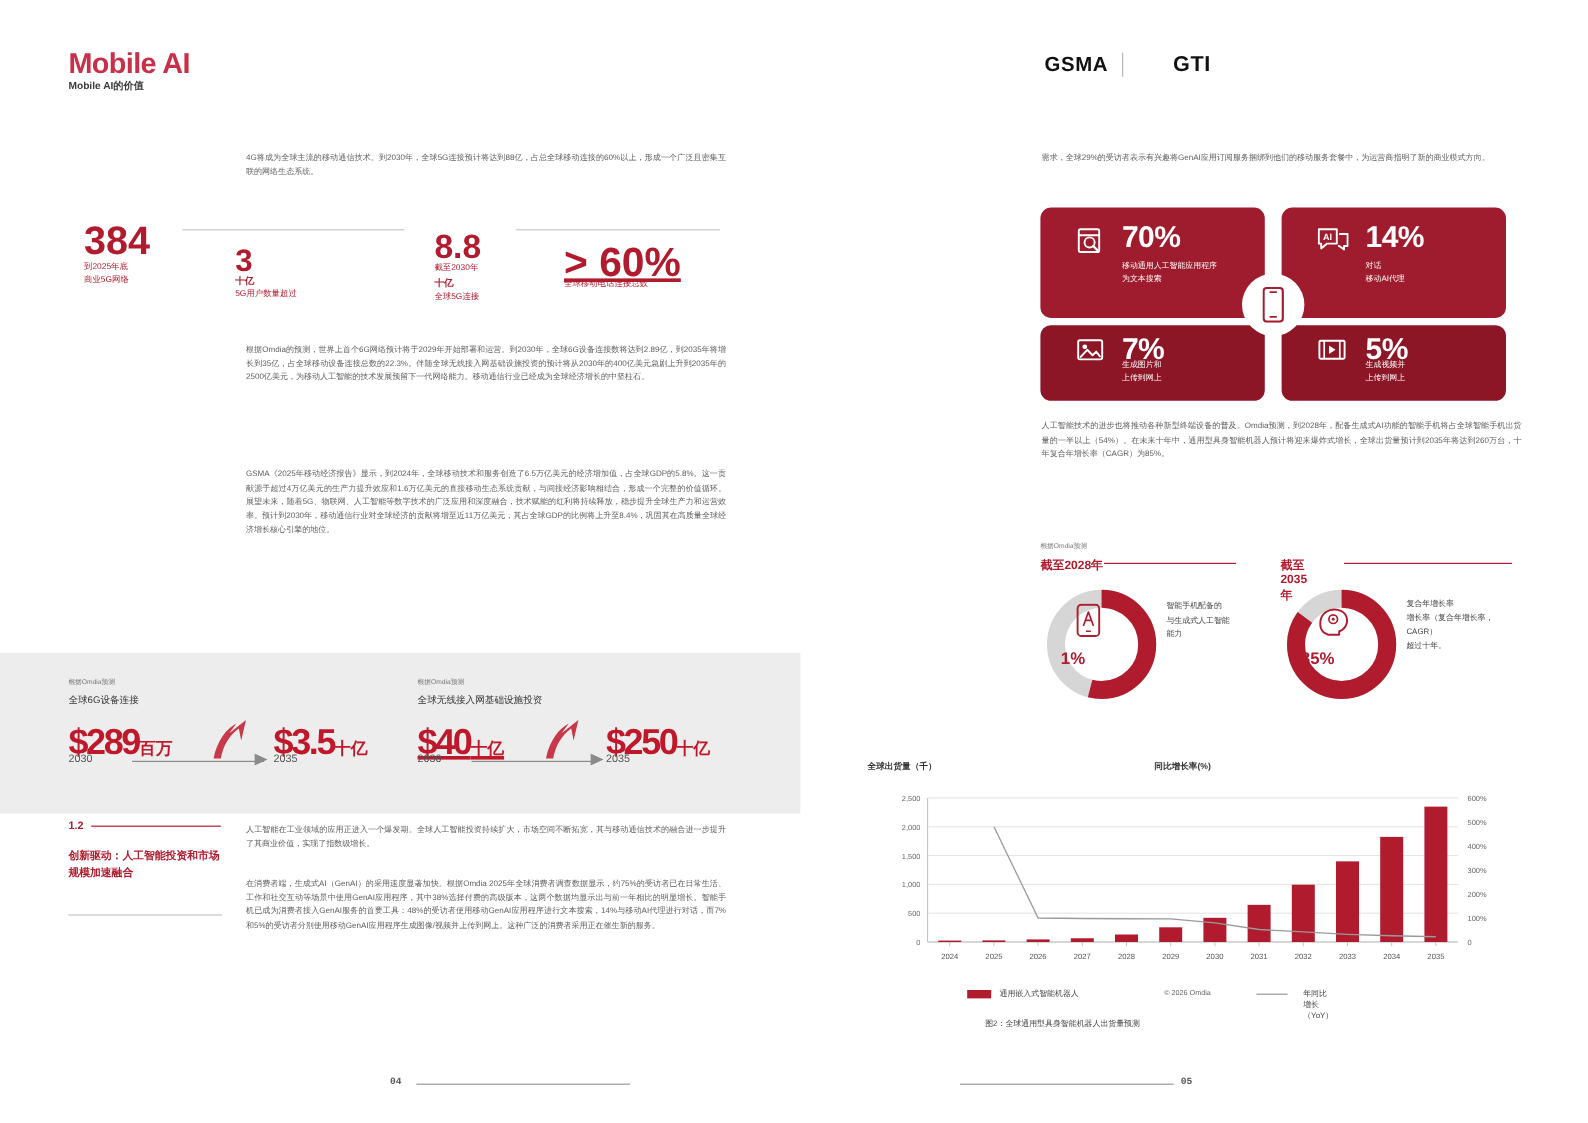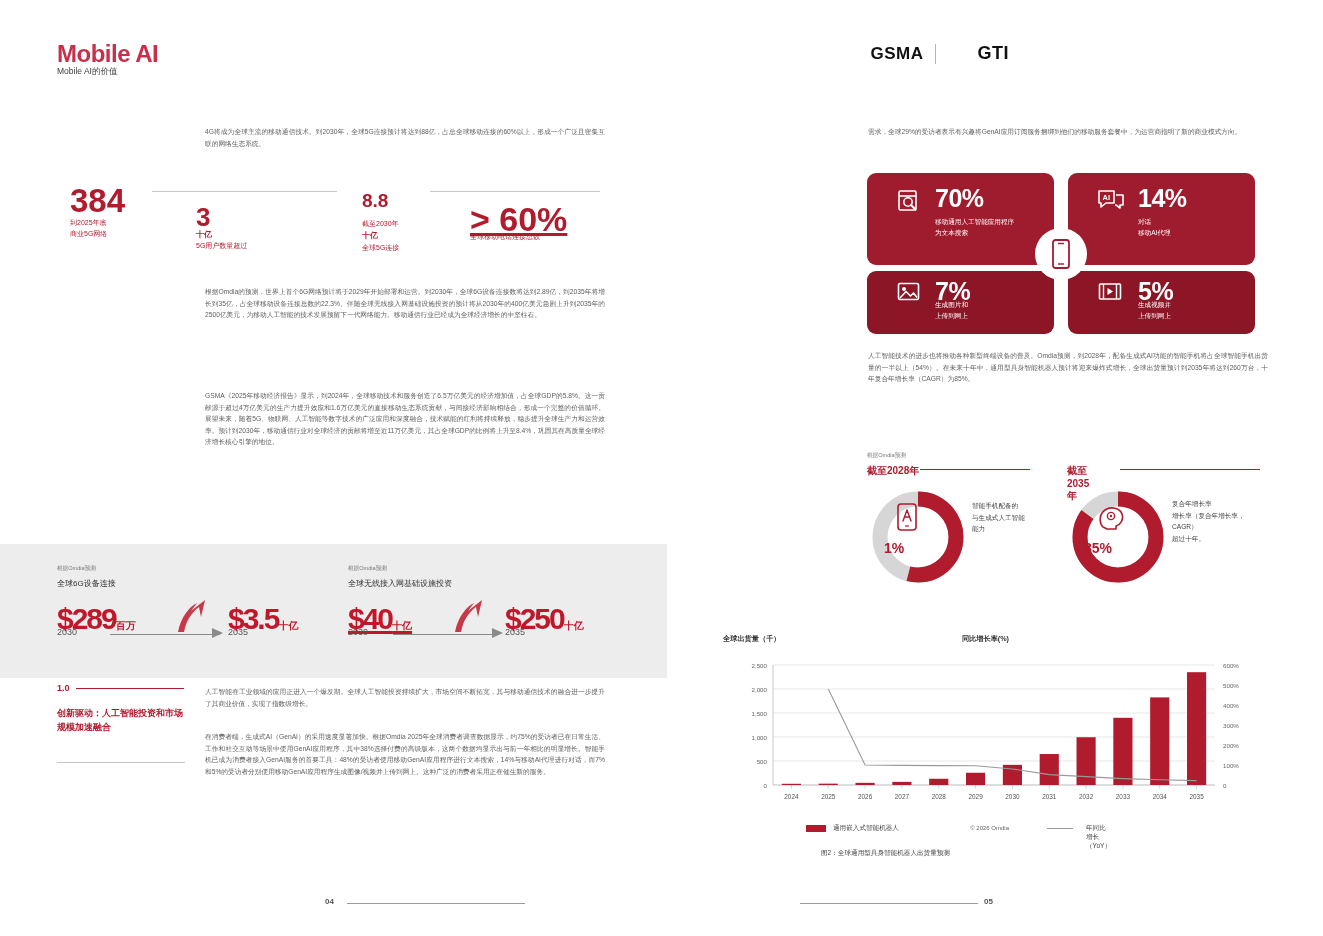--- a/index.html
+++ b/index.html
@@ -12,21 +12,21 @@
   .page { position: relative; width: 1066px; height: 936px; }
 
   
   .brand-logo {
     position: absolute; left: 57px; top: 40px;
     font-size: 24px; font-weight: bold; color: #C8304A;
     letter-spacing: -0.5px;
   }
   .brand-sub {
     position: absolute; left: 57px; top: 66px;
-    font-size: 8.5px; color: #3b3b3b; font-weight: normal;
+    font-size: 8.5px; color: #3b3b3b; font-weight: bold;
   }
   .gsma-block {
     position: absolute; right: 57px; top: 43px;
     display: flex; align-items: center; gap: 11px;
   }
   .gsma-text { font-size: 17px; font-weight: bold; color: #111; letter-spacing: 0.5px; }
   .gsma-div { width: 1px; height: 20px; background: #b5b5b5; }
   .gti-text { font-size: 18px; font-weight: bold; color: #111; letter-spacing: 0.5px; margin-left: 31px; }
 
   
@@ -42,21 +42,21 @@
   .stat-rule { position: absolute; height: 1px; background: #c9c9c9; }
 
   
   .grey-band {
     position: absolute; left: 0; top: 544px; width: 667px; height: 134px;
     background: #ededed;
   }
   .band-kicker { position: absolute; font-size: 5.6px; color: #777; }
   .band-title { position: absolute; font-size: 8px; color: #333; font-weight: normal; }
   .money { position: absolute; color: #C0182B; font-weight: bold; letter-spacing: -2px; }
-  .money-unit { font-size: 10px; letter-spacing: 0; text-align: center; }
+  .money-unit { font-size: 14px; letter-spacing: 0; text-align: center; }
   .year-lbl { position: absolute; font-size: 9px; color: #555; }
   .band-arrowline { position: absolute; height: 1px; background: #8a8a8a; }
 
   
   .sec-num { position: absolute; left: 57px; top: 683px; font-size: 9px; font-weight: bold; color: #B01B2E; }
   .sec-num-rule { position: absolute; left: 76px; top: 688px; width: 108px; height: 1px; background: #B01B2E; }
   .sec-title {
     position: absolute; left: 57px; top: 706px; width: 130px;
     font-size: 9px; font-weight: bold; color: #B01B2E; line-height: 1.6;
   }
@@ -83,21 +83,21 @@
   .donut-rule { position: absolute; height: 1px; background: #B01B2E; }
   .donut-desc { position: absolute; font-size: 6.6px; line-height: 1.75; color: #444; }
 
   
   .chart-axis-title { position: absolute; font-size: 7.2px; font-weight: bold; color: #333; }
   .legend-lbl { position: absolute; font-size: 6.6px; color: #444; }
   .fig-caption { position: absolute; font-size: 6.6px; color: #444; }
   .copyright { position: absolute; font-size: 6px; color: #666; }
 
   
-  .pg-num { position: absolute; font-size: 8px; font-weight: bold; color: #555; }
+  .pg-num { position: absolute; font-size: 8px; font-weight: bold; color: #555; font-family: Liberation Mono, monospace; }
   .pg-rule { position: absolute; height: 1px; background: #9a9a9a; }
 </style>
 </head>
 <body>
 
 <div class="page">
 
   <div class="brand-logo">Mobile AI</div>
   <div class="brand-sub">Mobile AI的价值</div>
   <div class="gsma-block">
@@ -111,21 +111,21 @@
   <div class="stat-big" style="left:70px; top:182px; font-size:33px;">384</div>
   <div class="stat-label" style="left:70px; top:218px; width:110px; white-space:pre-line;">到2025年底
 商业5G网络</div>
 
   <div class="stat-rule" style="left:152px; top:191px; width:185px;"></div>
 
   <div class="stat-big" style="left:196px; top:202px; font-size:26px;">3</div>
   <div class="stat-label" style="left:196px; top:229px; font-size:8px; font-weight:bold;">十亿</div>
   <div class="stat-label" style="left:196px; top:241px;">5G用户数量超过</div>
 
-  <div class="stat-big" style="left:362px; top:190px; font-size:19px;">8.8</div>
+  <div class="stat-big" style="left:362px; top:190px; font-size:28px;">8.8</div>
   <div class="stat-label" style="left:362px; top:219px;">截至2030年</div>
   <div class="stat-label" style="left:362px; top:230px; font-size:8px; font-weight:bold;">十亿</div>
   <div class="stat-label" style="left:362px; top:243px;">全球5G连接</div>
 
   <div class="stat-rule" style="left:430px; top:191px; width:170px;"></div>
 
   <div class="stat-big" style="left:470px; top:200px; font-size:34px;text-decoration:underline;">&gt; 60%</div>
   <div class="stat-label" style="left:470px; top:232px;">全球移动电话连接总数</div>
 
   <div class="para" style="left:205px; top:286px; width:400px;">根据Omdia的预测，世界上首个6G网络预计将于2029年开始部署和运营。到2030年，全球6G设备连接数将达到2.89亿，到2035年将增长到35亿，占全球移动设备连接总数的22.3%。伴随全球无线接入网基础设施投资的预计将从2030年的400亿美元急剧上升到2035年的2500亿美元，为移动人工智能的技术发展预留下一代网络能力。移动通信行业已经成为全球经济增长的中坚柱石。</div>
@@ -163,21 +163,21 @@
       <path d="M0 0 L11 5 L0 10 Z" fill="#8a8a8a"></path>
     </svg>
   <svg style="position:absolute; left:452px; top:595px;" width="34" height="38" viewBox="0 0 34 38">
     <path d="M3 37 C6 22 14 12 22 8 L16 16 L30 5 L26 22 L24 12 C16 18 11 26 9 37 Z" fill="#C0182B" opacity="0.85"></path>
   </svg>
   <div class="money" style="left:505px; top:602px; font-size:30px;">
     <span>$250</span><span class="money-unit">十亿</span>
   </div>
   <div class="year-lbl" style="left:505px; top:627px;">2035</div>
 
-  <div class="sec-num">1.0</div>
+  <div class="sec-num">1.2</div>
   <div class="sec-num-rule"></div>
   <div class="sec-title">创新驱动：人工智能投资和市场规模加速融合</div>
   <div class="sec-bottom-rule"></div>
 
   <div class="para" style="left:205px; top:686px; width:400px;">人工智能在工业领域的应用正进入一个爆发期。全球人工智能投资持续扩大，市场空间不断拓宽，其与移动通信技术的融合进一步提升了其商业价值，实现了指数级增长。</div>
   <div class="para" style="left:205px; top:731px; width:400px;">在消费者端，生成式AI（GenAI）的采用速度显著加快。根据Omdia 2025年全球消费者调查数据显示，约75%的受访者已在日常生活、工作和社交互动等场景中使用GenAI应用程序，其中38%选择付费的高级版本，这两个数据均显示出与前一年相比的明显增长。智能手机已成为消费者接入GenAI服务的首要工具：48%的受访者使用移动GenAI应用程序进行文本搜索，14%与移动AI代理进行对话，而7%和5%的受访者分别使用移动GenAI应用程序生成图像/视频并上传到网上。这种广泛的消费者采用正在催生新的服务。</div>
 
   <div class="para" style="left:868px; top:126px; width:400px;">需求，全球29%的受访者表示有兴趣将GenAI应用订阅服务捆绑到他们的移动服务套餐中，为运营商指明了新的商业模式方向。</div>
 
   <div class="card" style="left:867px; top:173px; width:187px; height:92px;"></div>

